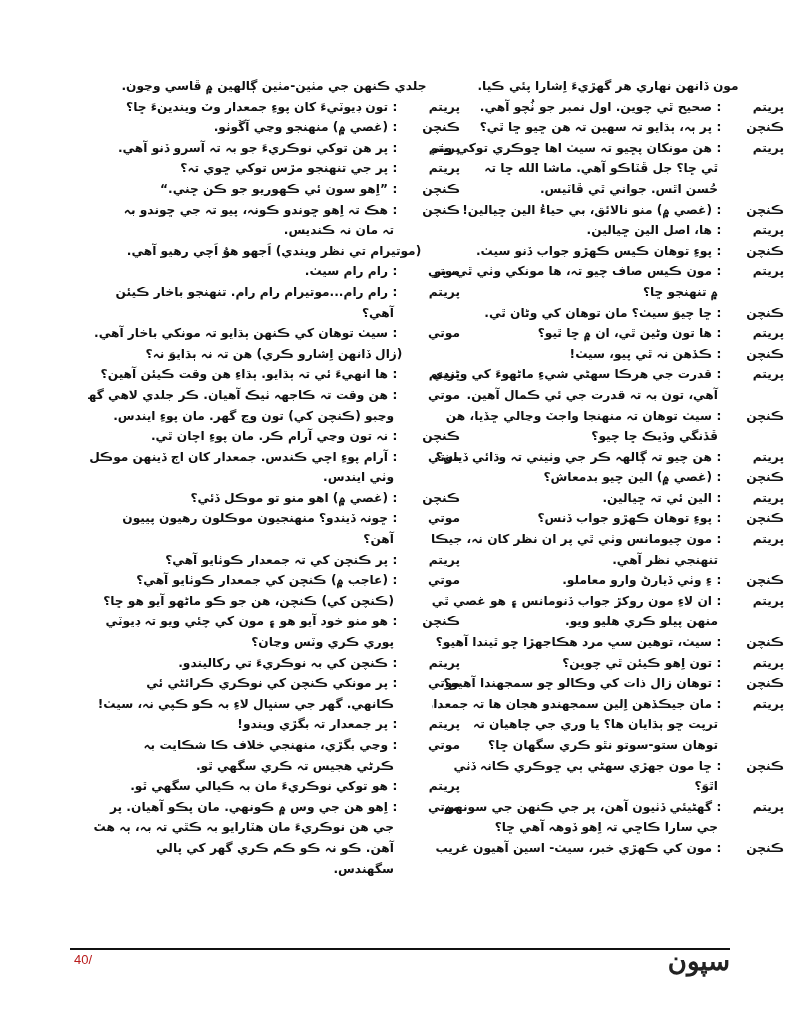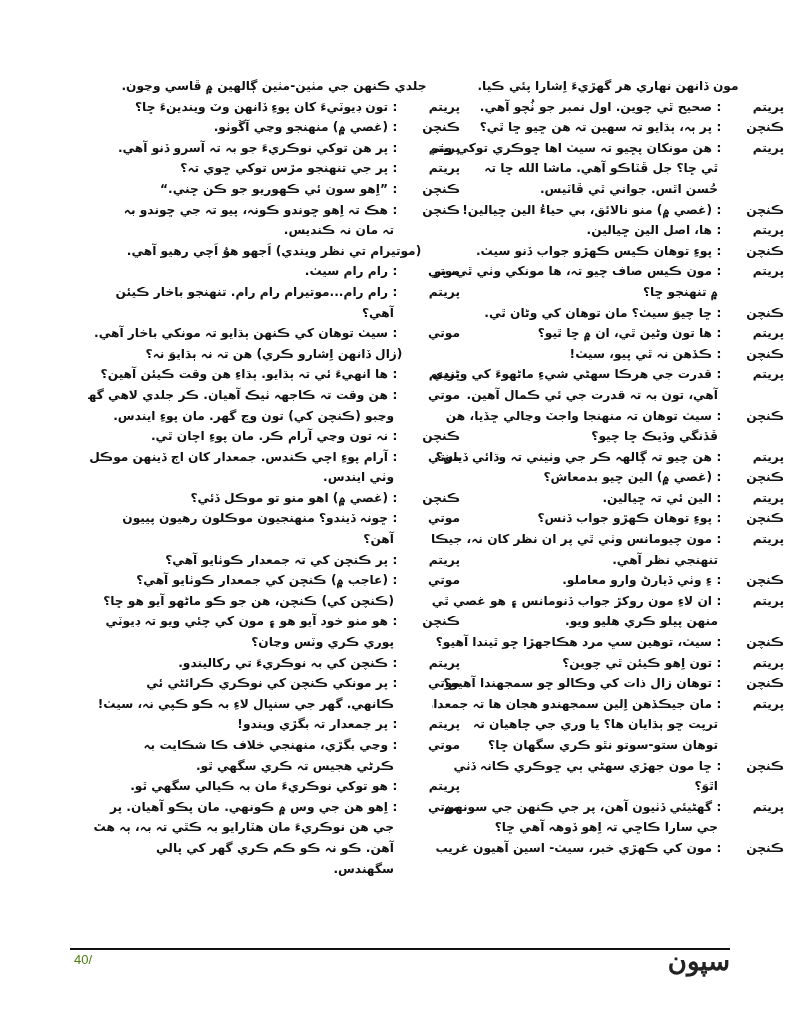--- a/index.html
+++ b/index.html
@@ -10,21 +10,21 @@
          line-height: 20.6px; }
   .col-right { left: 432px; width: 352px; }
   .col-left  { left: 40px;  width: 372px; margin-left: 48px; }
   .line { white-space: nowrap; overflow: hidden; height: 20.6px; }
   .line.center { text-align: center; }
   .line.indent { padding-right: 66px; }
   .spk { display: inline-block; min-width: 58px; }
   .sep { display: inline-block; width: 14px; text-align: center; }
   .rule { position: absolute; left: 70px; top: 948px; width: 660px; height: 2px; background: #111; }
   .pagenum { position: absolute; left: 74px; top: 952px; font-family: "Liberation Sans", sans-serif;
-             font-size: 13px; color: #4d7c0f; direction: ltr; }
+             font-size: 13px; color: #b91c1c; direction: ltr; }
   .mast { position: absolute; left: 650px; top: 946px; width: 80px; text-align: right; direction: rtl;
           font-family: Liberation Serif, serif; font-size: 26px; font-weight: bold; color: #222; }
 </style>
 </head>
 <body>
 
 <div class="page">
   <div class="col col-right" id="col-right">
       <div class="line center">مون ڏانھن نھاري ھر گھڙيءَ اِشارا پئي ڪيا.</div>
       <div class="line"><span class="spk">پريتم</span><span class="sep">:</span><span>صحيح ٿي چوين. اول نمبر جو ٺُچو آھي.</span></div>
@@ -60,21 +60,21 @@
       <div class="line indent">ترپت ڇو ٻڌايان ھا؟ يا وري جي چاھيان تہ</div>
       <div class="line indent">توھان ستو-سوتو نٿو ڪري سگھان ڇا؟</div>
       <div class="line"><span class="spk">ڪنچن</span><span class="sep">:</span><span>ڇا مون جھڙي سھڻي ٻي ڇوڪري ڪانہ ڏٺي</span></div>
       <div class="line indent">اٿوَ؟</div>
       <div class="line"><span class="spk">پريتم</span><span class="sep">:</span><span>گھڻيئي ڏٺيون آھن، پر جي ڪنھن جي سونھن</span></div>
       <div class="line indent">جي سارا ڪاڇي تہ اِھو ڏوھہ آھي ڇا؟</div>
       <div class="line"><span class="spk">ڪنچن</span><span class="sep">:</span><span>مون کي ڪھڙي خبر، سيٺ- اسين آھيون غريب ماڻھو.</span></div>
     </div>
   <div class="col col-left" id="col-left">
       <div class="line center">جلدي ڪنھن جي مٺين-مٺين ڳالھين ۾ ڦاسي وڃون.</div>
-      <div class="line"><span class="spk">پريتم</span><span class="sep">:</span><span>تون ڊيوٽيءَ کان پوءِ ڏانھن وٽ ويندينءَ ڇا؟</span></div>
+      <div class="line"><span class="spk">پريتم</span><span class="sep">:</span><span>تون ڊيوٽيءَ کان پوءِ جمعدار وٽ ويندينءَ ڇا؟</span></div>
       <div class="line"><span class="spk">ڪنچن</span><span class="sep">:</span><span>(غصي ۾) منھنجو وڃي آڱوٺو.</span></div>
       <div class="line"><span class="spk">پريتم</span><span class="sep">:</span><span>پر ھن توکي نوڪريءَ جو بہ تہ آسرو ڏنو آھي.</span></div>
       <div class="line"><span class="spk">پريتم</span><span class="sep">:</span><span>پر جي تنھنجو مڙس توکي ڇوي تہ؟</span></div>
       <div class="line"><span class="spk">ڪنچن</span><span class="sep">:</span><span>”اِھو سون ئي ڪھوريو جو ڪن ڇني.“</span></div>
       <div class="line"><span class="spk">ڪنچن</span><span class="sep">:</span><span>ھڪ تہ اِھو ڇوندو ڪونہ، پيو تہ جي ڇوندو بہ</span></div>
       <div class="line indent">تہ مان نہ ڪنديس.</div>
       <div class="line center">(موتيرام تي نظر ويندي) اَجھو ھوُ اَچي رھيو آھي.</div>
       <div class="line"><span class="spk">موتي</span><span class="sep">:</span><span>رام رام سيٺ.</span></div>
       <div class="line"><span class="spk">پريتم</span><span class="sep">:</span><span>رام رام...موتيرام رام رام. تنھنجو باخار ڪيئن</span></div>
       <div class="line indent">آھي؟</div>

